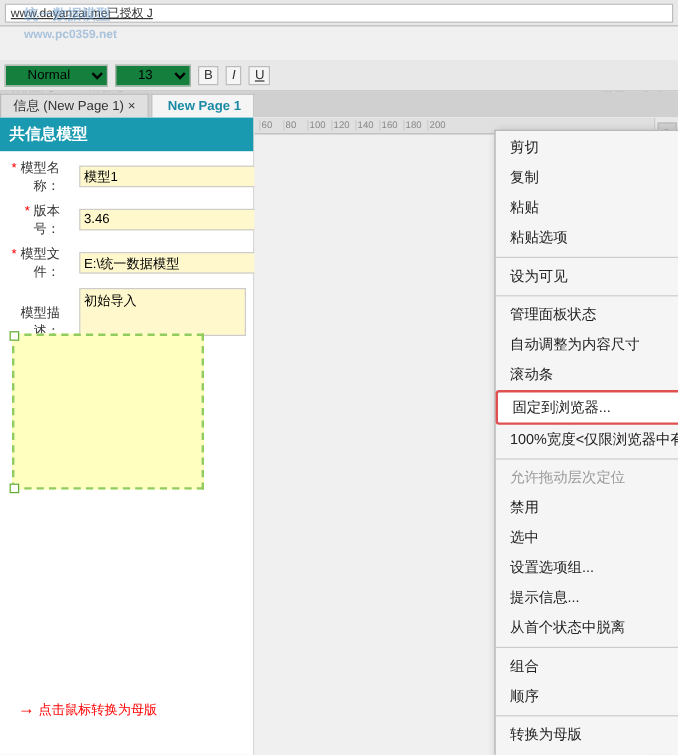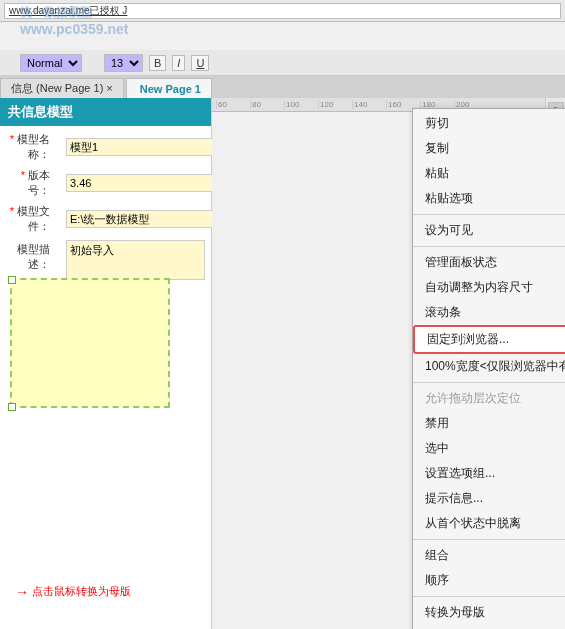--- a/index.html
+++ b/index.html
@@ -90,23 +90,22 @@
       display: flex;
       align-items: center;
       padding: 0 4px;
       gap: 6px;
     }
 
     .tb2-select {
       height: 18px;
       font-size: 11px;
       border: 1px solid #bbb;
-      background: #c4b5fd;
-      padding: 0 2px;
-      margin-left: 16px;
+      background: #15803d;
+      padding: 0 14px;
     }
 
     
     .tabs-bar {
       position: absolute;
       top: 76px; left: 0; right: 0;
       height: 22px;
       background: #d0d0d0;
       display: flex;
       align-items: flex-end;
@@ -334,21 +333,21 @@
       display: flex;
       align-items: center;
       justify-content: center;
       cursor: pointer;
       color: #555;
     }
 
     
     .ruler-marks {
       display: flex;
-      gap: 14px;
+      gap: 0;
     }
     .ruler-mark {
       width: 20px;
       font-size: 8px;
       color: #888;
       border-left: 1px solid #ccc;
       padding-left: 1px;
     }
   </style>
 </head>
@@ -358,21 +357,21 @@
 
 <div class="browser-bar">
   <div class="browser-url">
     <span>www.dayanzai.me已授权 J</span>
   </div>
 </div>
 
 <div class="watermark">
   <div class="watermark-text">
     <span>统一数据模型</span><br>
-    <span style="font-size:14px;">www.pc0359.net</span>
+    <span style="font-size:10px;">www.pc0359.net</span>
   </div>
 </div>
 
 <div class="toolbar">
   <div class="zoom-box">
     <span>100%</span>
     <span style="font-size:9px;margin-left:2px;">▼</span>
   </div>
   <div style="width:1px;height:18px;background:#bbb;margin:0 4px;"></div>
   <button class="toolbar-btn">更多▼</button>
@@ -424,21 +423,21 @@
       </div>
 
       <div class="form-row">
         <span class="form-label">
           <span style="color:red;">*</span> 模型文件：
         </span>
         <input class="form-input" type="text" value="E:\统一数据模型" style="">
       </div>
 
       <div class="form-row" style="align-items:flex-start;">
-        <span class="form-label" style="margin-top:2px;">模型描述：</span>
+        <span class="form-label" style="margin-top:13px;">模型描述：</span>
         <textarea class="form-textarea" style="">初始导入</textarea>
       </div>
     </div>
 
     <div class="yellow-box"></div>
 
     <div style="position:absolute;top:178px;left:8px;width:8px;height:8px;border:1px solid #60aa30;background:white;"></div>
     <div style="position:absolute;top:305px;left:8px;width:8px;height:8px;border:1px solid #60aa30;background:white;"></div>
 
     <div class="arrow-annotation">

